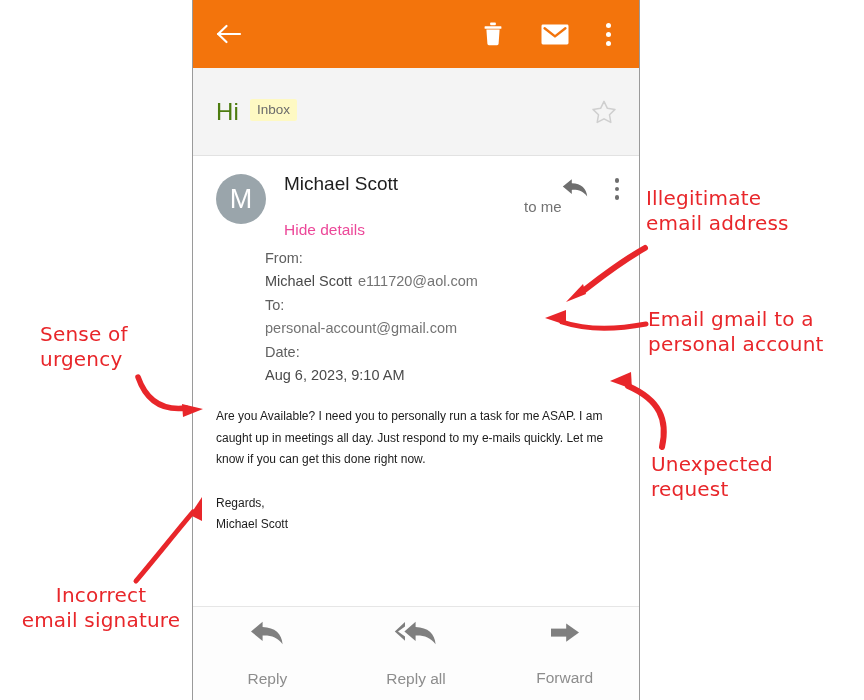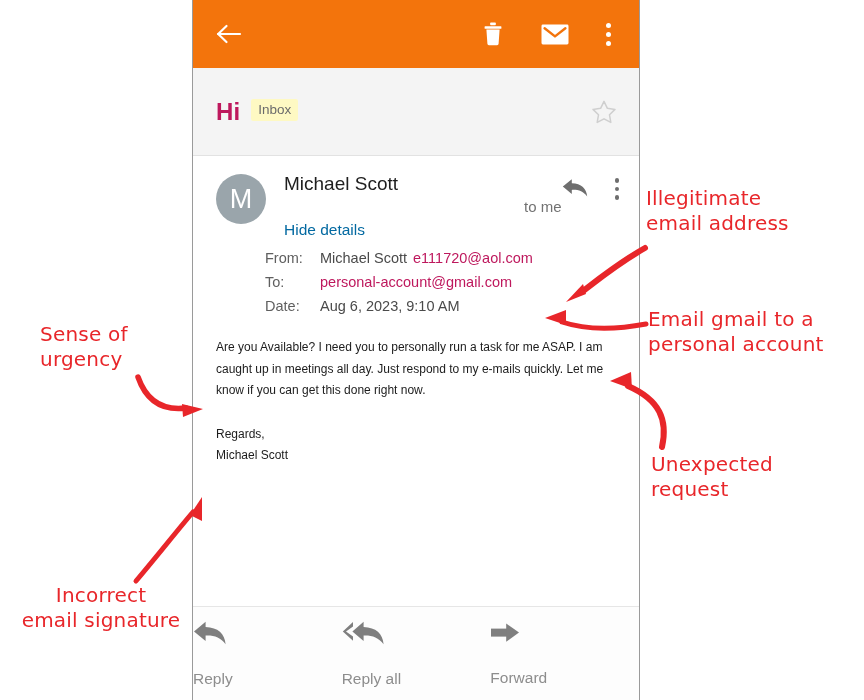--- a/index.html
+++ b/index.html
@@ -62,23 +62,22 @@
     height: 88px;
     background: #f4f4f4;
     border-bottom: 1px solid #e2e2e2;
     display: flex;
     align-items: center;
     padding: 0 20px 0 23px;
     box-sizing: border-box;
   }
   .subject-text {
     font-size: 24px;
-    color: #be185d;
+    color: #4d7c0f;
     letter-spacing: 0.1px;
-    font-weight: bold;
   }
   .label-chip {
     margin-left: 11px;
     background: #fef9c3;
     color: #6b6b6b;
     font-size: 13.5px;
     padding: 3px 7px 4px 7px;
     border-radius: 2px;
     position: relative;
     top: -2px;
@@ -99,36 +98,36 @@
     color: #ffffff;
     font-size: 27px;
     display: flex; align-items: center; justify-content: center;
     flex: 0 0 auto;
     margin-top: 2px;
   }
   .sender-meta { margin-left: 18px; flex: 1 1 auto; padding-top: 1px; }
   .sender-name { font-size: 19px; color: #1e1e1e; line-height: 22px; }
   .sender-to   { font-size: 15px; color: #727272; line-height: 22px; margin-top: 1px; text-align: right; }
   .hide-details {
-    font-size: 15.5px; color: #0369a1; line-height: 22px; margin-top: 1px;
+    font-size: 15.5px; color: #ec4899; line-height: 22px; margin-top: 1px;
     cursor: pointer;
   }
   .sender-actions { display: flex; align-items: flex-start; gap: 27px; padding-top: 6px; }
   .reply-arrow-btn { cursor: pointer; }
 
   
   .details {
     margin: 6px 0 0 0;
     padding: 0 20px 0 72px;
     font-size: 14.5px;
   }
-  .details .drow { display: flex; line-height: 23px; margin-bottom: 1px; }
+  .details .drow { display: flex; line-height: 23px; margin-bottom: 1px; flex-direction: column; }
   .details .dlabel { width: 55px; color: #5f5f5f; flex: 0 0 auto; }
   .details .dval   { color: #4a4a4a; }
-  .details .dval .addr { color: #be185d; }
+  .details .dval .addr { color: #737373; }
   .details .dval .nm   { color: #4a4a4a; margin-right: 6px; }
 
   
   .body-text {
     padding: 18px 24px 0 23px;
     font-size: 12px;
     line-height: 21.5px;
     color: #1c1c1c;
   }
   .body-text p { margin: 0; }
@@ -144,21 +143,21 @@
     height: 94px;
     border-top: 1px solid #e6e6e6;
     background: #fdfdfd;
     display: flex;
     box-sizing: border-box;
   }
   .action {
     flex: 1 1 0;
     display: flex;
     flex-direction: column;
-    align-items: flex-start;
+    align-items: center;
     justify-content: center;
     gap: 20px;
     cursor: pointer;
   }
   .action .label { font-size: 15.5px; color: #8d8d8d; }
 
   
   .annot {
     position: absolute;
     color: #e8262a;

